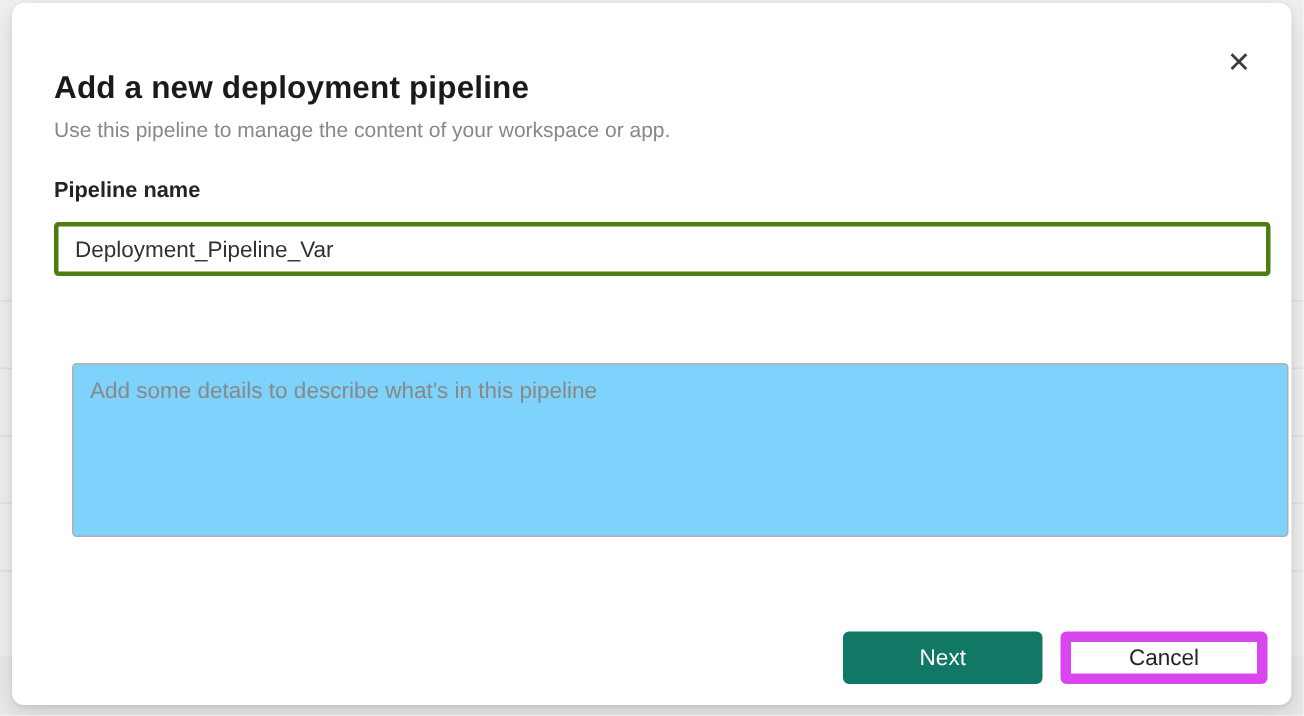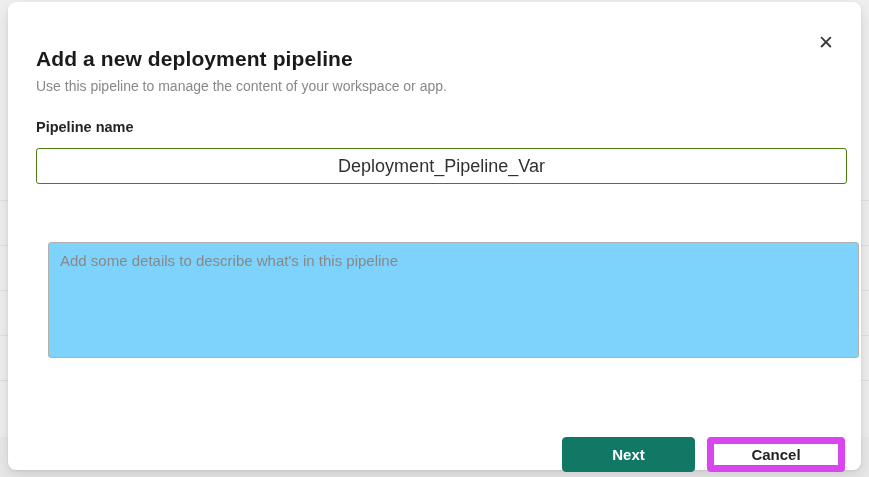--- a/index.html
+++ b/index.html
@@ -50,43 +50,43 @@
   .field-label {
     position: absolute; left: 28px;
     font-size: 14.5px; font-weight: 700; color: #252423;
   }
   .label-name { top: 117px; }
   .label-desc { top: 218px; }
 
   .text-input {
     position: absolute; left: 28px; top: 146px;
     width: 811px; height: 36px;
-    border: 1px solid #4d7c0f; border-radius: 3px;
+    border: 3px solid #4d7c0f; border-radius: 3px;
     padding: 0 11px;
     font-family: "Liberation Sans", sans-serif;
-    font-size: 18px; color: #323130;
-    background: #ffffff; outline: none; text-align: center;
+    font-size: 15px; color: #323130;
+    background: #ffffff; outline: none;
   }
 
   .text-area {
     position: absolute; left: 28px; top: 240px;
     width: 811px; height: 116px;
     border: 1px solid #b3b0ad; border-radius: 3px;
     padding: 9px 11px;
     font-family: "Liberation Sans", sans-serif;
     font-size: 15px; color: #323130;
     background: #7dd3fc; outline: none; resize: none; margin-left: 12px;
   }
   .text-area::placeholder, .text-input::placeholder { color: #8a8886; opacity: 1; }
 
   .btn {
-    position: absolute; top: 435px; height: 35px;
+    position: absolute; top: 419px; height: 35px;
     border-radius: 4px;
     font-family: "Liberation Sans", sans-serif;
-    font-size: 15px; font-weight: 700;
+    font-size: 15px; font-weight: 400;
     cursor: pointer;
     display: flex; align-items: center; justify-content: center;
   }
   .btn-next {
     left: 554px; width: 133px;
     background: #117865; color: #ffffff; border: 1px solid #117865;
   }
   .btn-cancel {
     left: 699px; width: 138px;
     background: #ffffff; color: #242424; border: 7px solid #d946ef;

